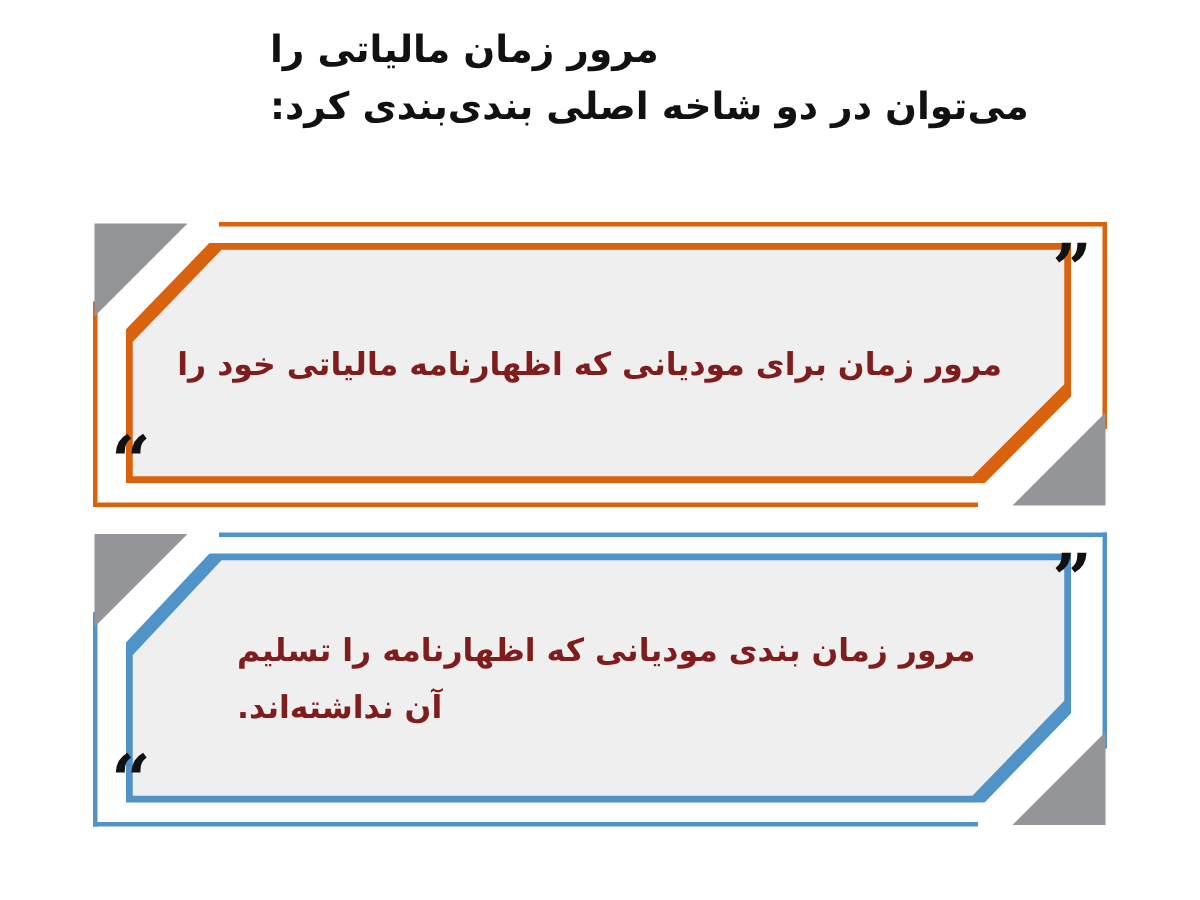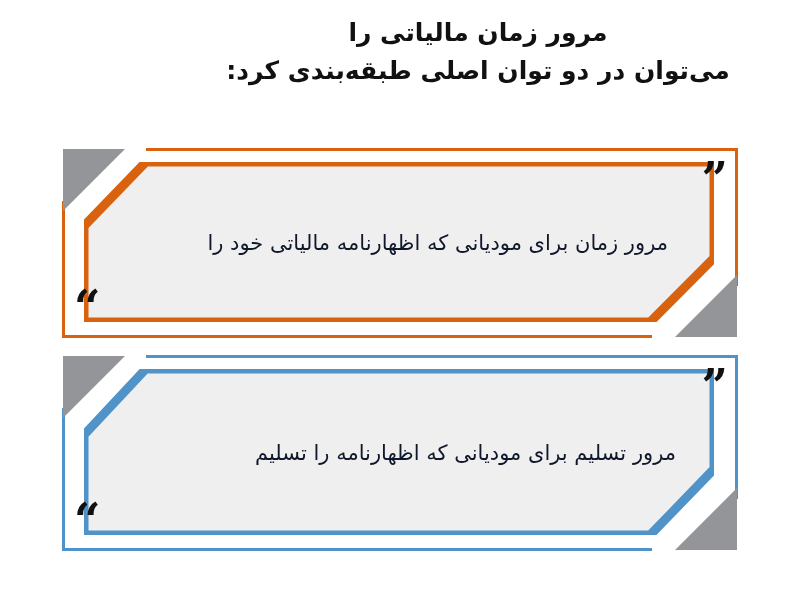--- a/index.html
+++ b/index.html
@@ -24,21 +24,21 @@
     text-align: right;
     direction: rtl;
   }
   .title-line {
     font-size: 25px;
     font-weight: 700;
     color: #111111;
     line-height: 1.52;
     letter-spacing: 0;
     white-space: nowrap;
-    text-align: center;
+    text-align: left;
   }
 
   
   .quote-card {
     position: absolute;
     left: 62px;
     width: 676px;
   }
   .quote-card.card-1 { top: 148px; height: 190px; }
   .quote-card.card-2 { top: 355px; height: 196px; }
@@ -135,23 +135,23 @@
   }
   .qmark-open {
     bottom: 8px;
     left: 12px;
   }
 
   
   .card-text {
     position: absolute;
     direction: rtl;
-    text-align: right;
-    color: #0f172a;
-    font-weight: 400;
+    text-align: left;
+    color: #7f1d1d;
+    font-weight: 700;
     font-size: 21px;
     line-height: 1.82;
     right: 70px;
     left: 96px;
     top: 50%;
     transform: translateY(-50%);
   }
   .card-2 .card-text {
     font-size: 21px;
     right: 62px;
@@ -160,21 +160,21 @@
   .card-text p {
     margin: 0;
     white-space: nowrap;
   }
 </style>
 </head>
 <body>
 
 <div class="title-block">
   <div class="title-line">مرور زمان مالیاتی را</div>
-  <div class="title-line">می‌توان در دو توان اصلی طبقه‌بندی کرد:</div>
+  <div class="title-line">می‌توان در دو شاخه اصلی بندی‌بندی کرد:</div>
 </div>
 
 <div class="quote-card card-1">
   <div class="card-stage">
 
     <div class="outer-frame">
       <div class="of-top" style="background:#D9620F"></div>
       <div class="of-right" style="background:#D9620F"></div>
       <div class="of-bottom" style="background:#D9620F"></div>
       <div class="of-left" style="background:#D9620F"></div>
@@ -215,17 +215,18 @@
       </svg>
     </div>
 
     <div class="tri tri-tl"></div>
     <div class="tri tri-br"></div>
 
     <div class="qmark qmark-close">”</div>
     <div class="qmark qmark-open">“</div>
 
     <div class="card-text">
-      <p>مرور تسلیم برای مودیانی که اظهارنامه را تسلیم</p>
+      <p>مرور زمان بندی مودیانی که اظهارنامه را تسلیم</p>
+      <p>آن نداشته‌اند.</p>
     </div>
 
   </div>
 </div>
 
 </body></html>

